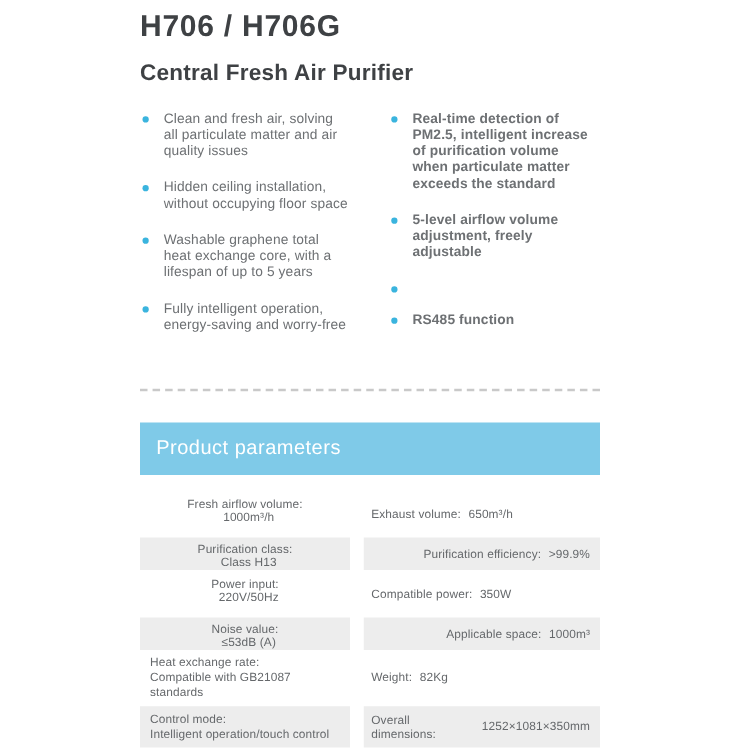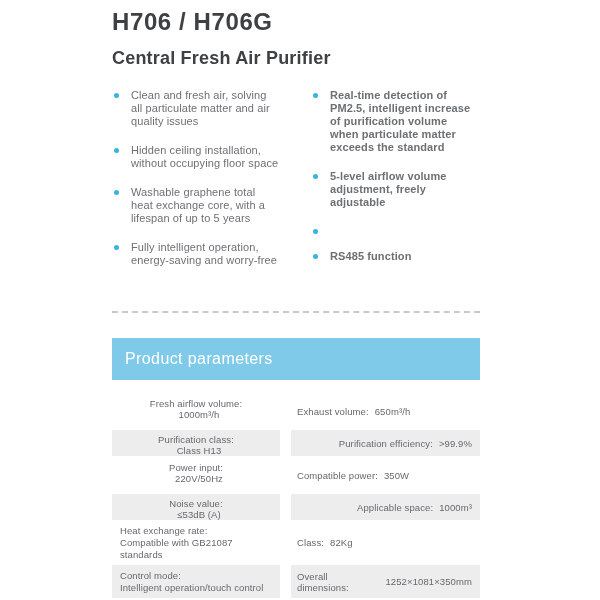--- a/index.html
+++ b/index.html
@@ -172,21 +172,21 @@
         <span class="val">1000m³</span>
       </div>
     </div>
 
     <div class="prow tall">
       <div class="cell cleft stacked">
         <span class="lbl">Heat exchange rate:</span>
         <span class="val">Compatible with GB21087 standards</span>
       </div>
       <div class="cell cright">
-        <span class="lbl">Class:</span>
+        <span class="lbl">Weight:</span>
         <span class="val">82Kg</span>
       </div>
     </div>
 
     <div class="prow tall">
       <div class="cell cleft gray stacked">
         <span class="lbl">Control mode:</span>
         <span class="val">Intelligent operation/touch control</span>
       </div>
       <div class="cell cright gray">

